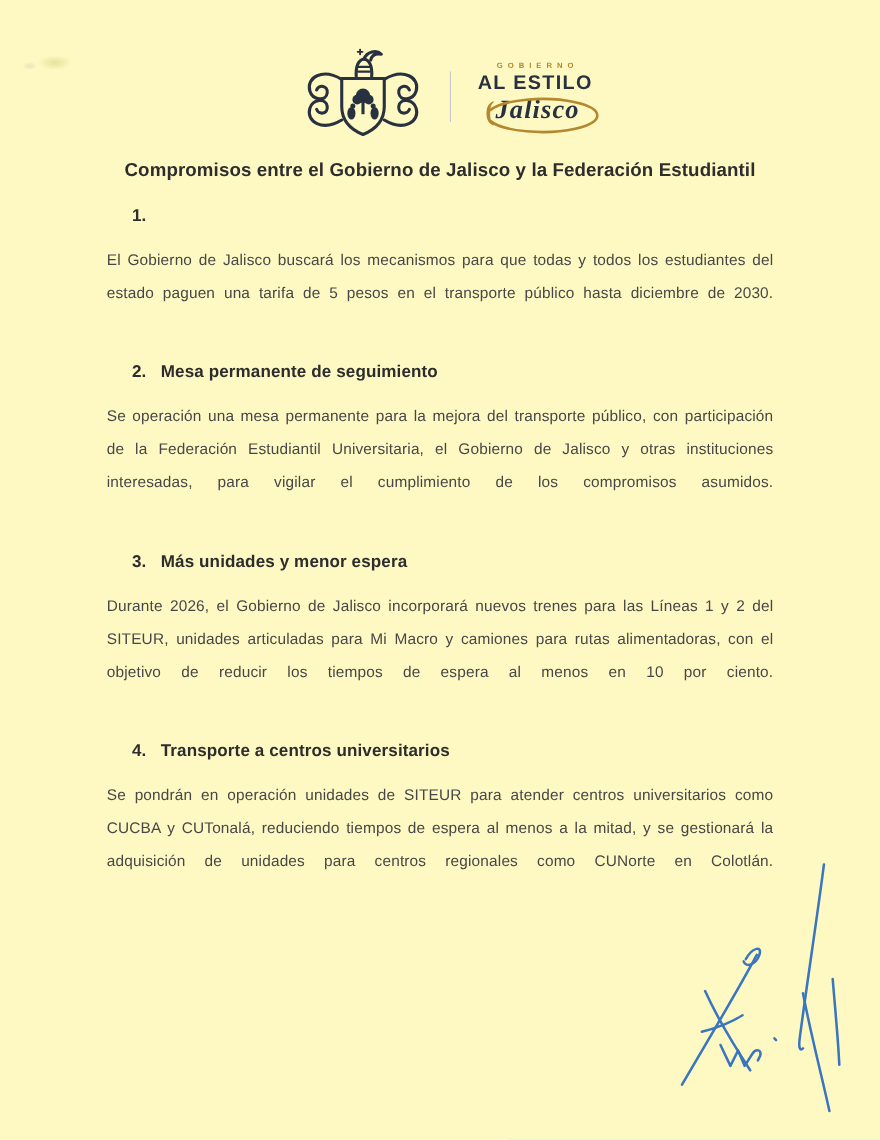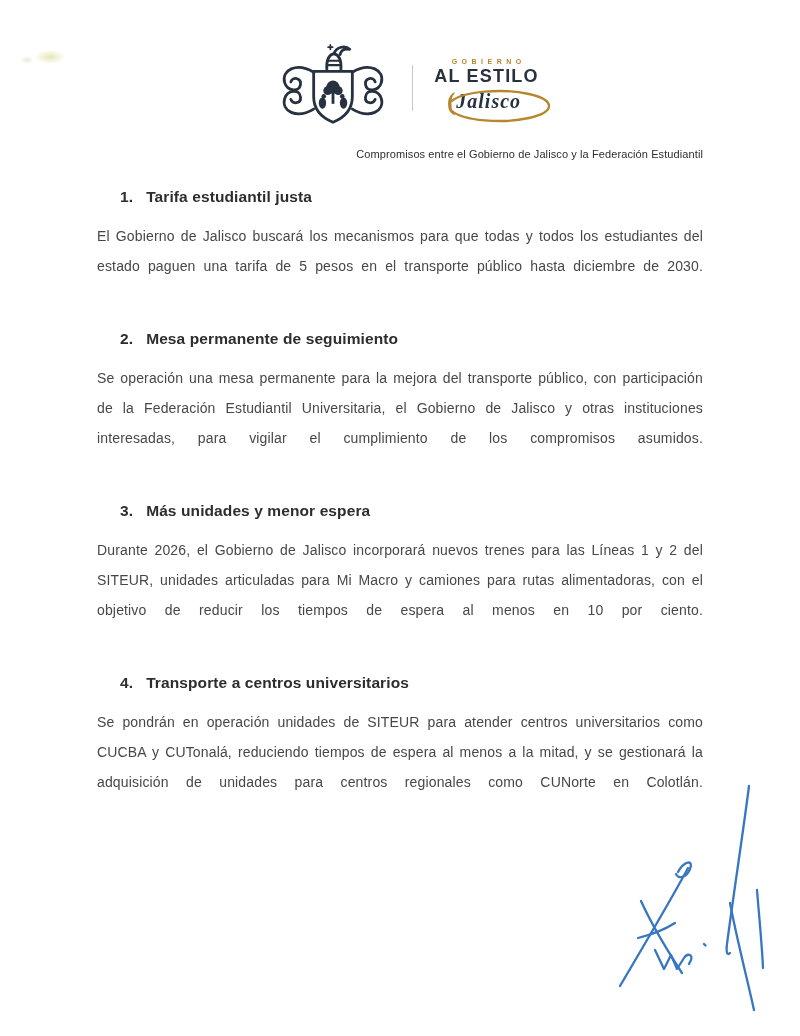--- a/index.html
+++ b/index.html
@@ -8,21 +8,21 @@
     --ink:#2f6fbf;
     --body-text:#474747;
     --head-text:#2d2d2d;
   }
   *{box-sizing:border-box;}
   html,body{margin:0;padding:0;background:#e9e9e9;}
   .page{
     position:relative;
     width:800px;height:1036px;
     margin:0 auto;
-    background:#ffffff;
+    background:#fef9c3;
     overflow:hidden;
     font-family:"Liberation Sans",sans-serif;
   }
   
   .smudge{
     position:absolute;left:34px;top:50px;width:32px;height:14px;
     background:radial-gradient(ellipse at center, rgba(206,206,112,.5), rgba(206,206,112,0) 70%);
   }
   .smudge2{
     position:absolute;left:20px;top:56px;width:14px;height:8px;
@@ -49,28 +49,28 @@
     position:relative;margin-top:2px;padding:1px 15px 3px 10px;
     display:inline-block;
   }
   .brand-jalisco .oval{position:absolute;left:0;top:0;color:var(--gold);}
   .paren{
     color:var(--gold);font-family:"Liberation Serif",serif;
     font-size:25px;font-weight:700;vertical-align:-2px;margin-right:1px;
   }
   .jword{
     color:var(--navy);font-family:"Liberation Serif",serif;
-    font-style:italic;font-weight:700;font-size:20px;letter-spacing:1px;
+    font-style:italic;font-weight:700;font-size:24px;letter-spacing:1px;
   }
 
   
   .content{margin:0 97px;}
   .title{
-    margin:8px 0 0;text-align:right;
-    font-size:11px;font-weight:400;line-height:29px;
+    margin:8px 0 0;text-align:center;
+    font-size:17px;font-weight:700;line-height:29px;
     color:var(--head-text);letter-spacing:.1px;
   }
   .title .tl{display:block;}
   .sec-h{
     display:flex;gap:13px;
     margin:18px 0 0 23px;
     font-size:15.5px;font-weight:700;line-height:20px;
     color:var(--head-text);letter-spacing:.1px;
   }
   .sec-p{
@@ -143,21 +143,20 @@
 
   <main class="content">
 
     <h1 class="title">
       <span class="tl">Compromisos entre el Gobierno de Jalisco y la Federación Estudiantil</span>
     </h1>
 
     <section>
       <h2 class="sec-h">
         <span>1.</span>
-        <span>Tarifa estudiantil justa</span>
       </h2>
       <p class="sec-p">El Gobierno de Jalisco buscará los mecanismos para que todas y todos los estudiantes del estado paguen una tarifa de 5 pesos en el transporte público hasta diciembre de 2030.</p>
     </section>
 
     <section>
       <h2 class="sec-h">
         <span>2.</span>
         <span>Mesa permanente de seguimiento</span>
       </h2>
       <p class="sec-p">Se operación una mesa permanente para la mejora del transporte público, con participación de la Federación Estudiantil Universitaria, el Gobierno de Jalisco y otras instituciones interesadas, para vigilar el cumplimiento de los compromisos asumidos.</p>

